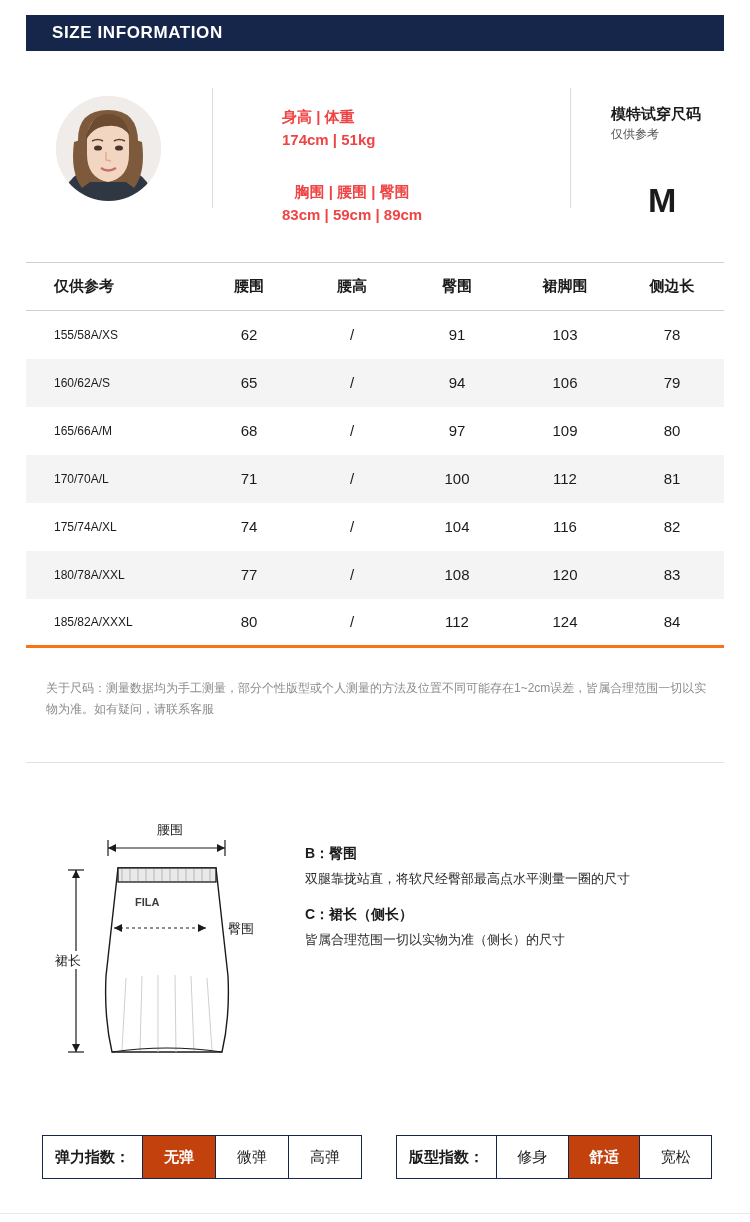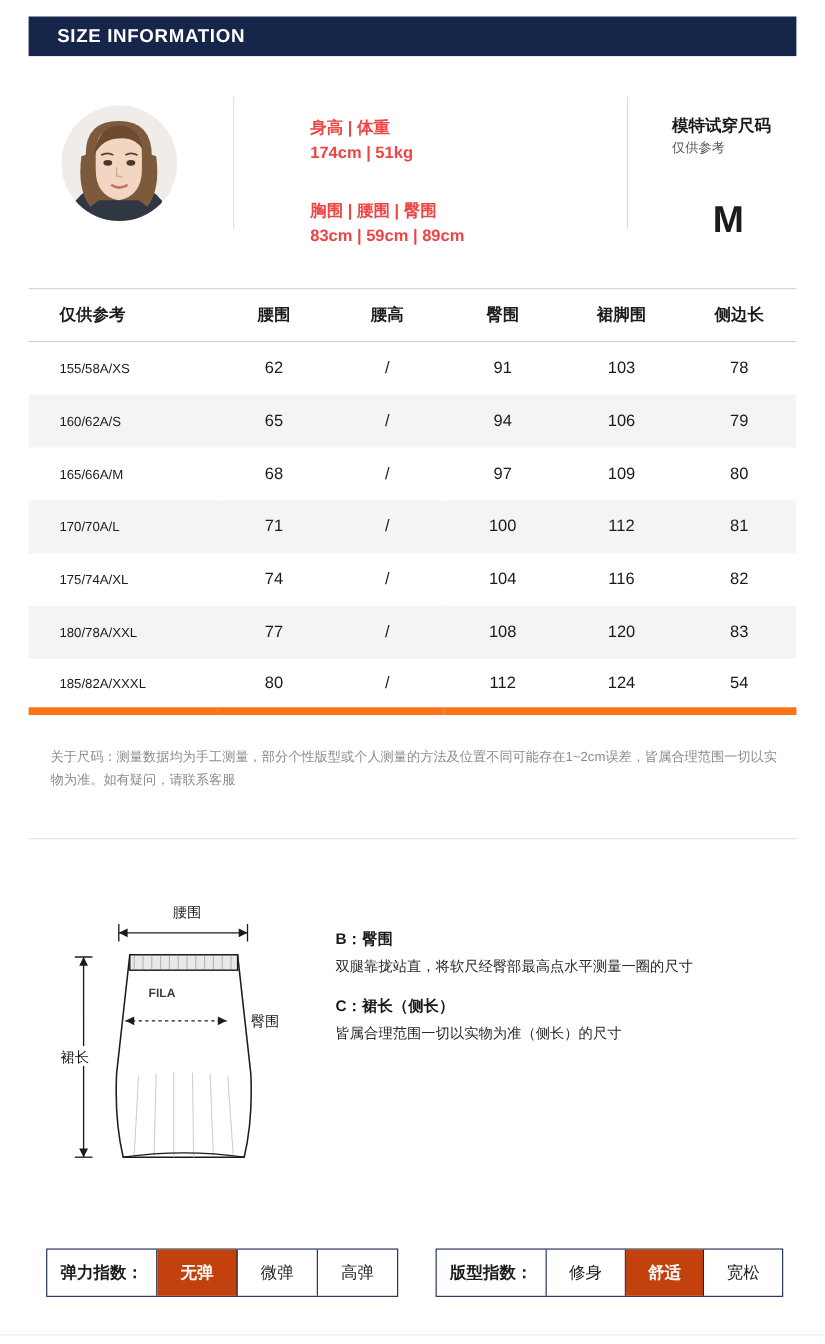--- a/index.html
+++ b/index.html
@@ -63,21 +63,21 @@
   .meas {
     position: absolute;
     left: 282px;
     font-size: 15px;
     font-weight: bold;
     line-height: 23px;
     color: #ef4444;
     white-space: nowrap;
   }
   .meas.r1 { top: 27px; }
-  .meas.r2 { top: 102px; }
+  .meas.r2 { top: 102px; text-align: center; }
   .meas .lbl { display: block; }
   .meas .val { display: block; }
 
   .model-size-label {
     position: absolute;
     left: 611px; top: 27px;
     font-size: 15px;
     font-weight: bold;
     white-space: nowrap;
   }
@@ -117,21 +117,21 @@
     border-top: 1px solid #cfcfcf;
     border-bottom: 1px solid #cfcfcf;
   }
   .size-table tbody tr:nth-child(even) td {
     background: #f4f4f4;
   }
   .size-table tbody tr:nth-child(odd) td {
     background: #ffffff;
   }
   .size-table tbody tr:last-child td {
-    border-bottom: 7px solid #f97316;
+    border-bottom: 3px solid #f97316;
   }
   .size-table col.c0 { width: 172px; }
   .size-table col.c1 { width: 102px; }
   .size-table col.c2 { width: 104px; }
   .size-table col.c3 { width: 106px; }
   .size-table col.c4 { width: 110px; }
   .size-table col.c5 { width: 104px; }
   .size-table td.first, .size-table th.first {
     text-align: left;
     padding-left: 28px;
@@ -332,21 +332,21 @@
       <td>108</td>
       <td>120</td>
       <td>83</td>
     </tr>
     <tr>
       <td class="first">185/82A/XXXL</td>
       <td>80</td>
       <td>/</td>
       <td>112</td>
       <td>124</td>
-      <td>54</td>
+      <td>84</td>
     </tr>
   </tbody>
 </table>
 
 <div class="note">关于尺码：测量数据均为手工测量，部分个性版型或个人测量的方法及位置不同可能存在1~2cm误差，皆属合理范围一切以实物为准。如有疑问，请联系客服</div>
 
 <div class="hr"></div>
 
 <div class="diagram">
   <svg width="275" height="275" viewBox="0 0 275 275">

